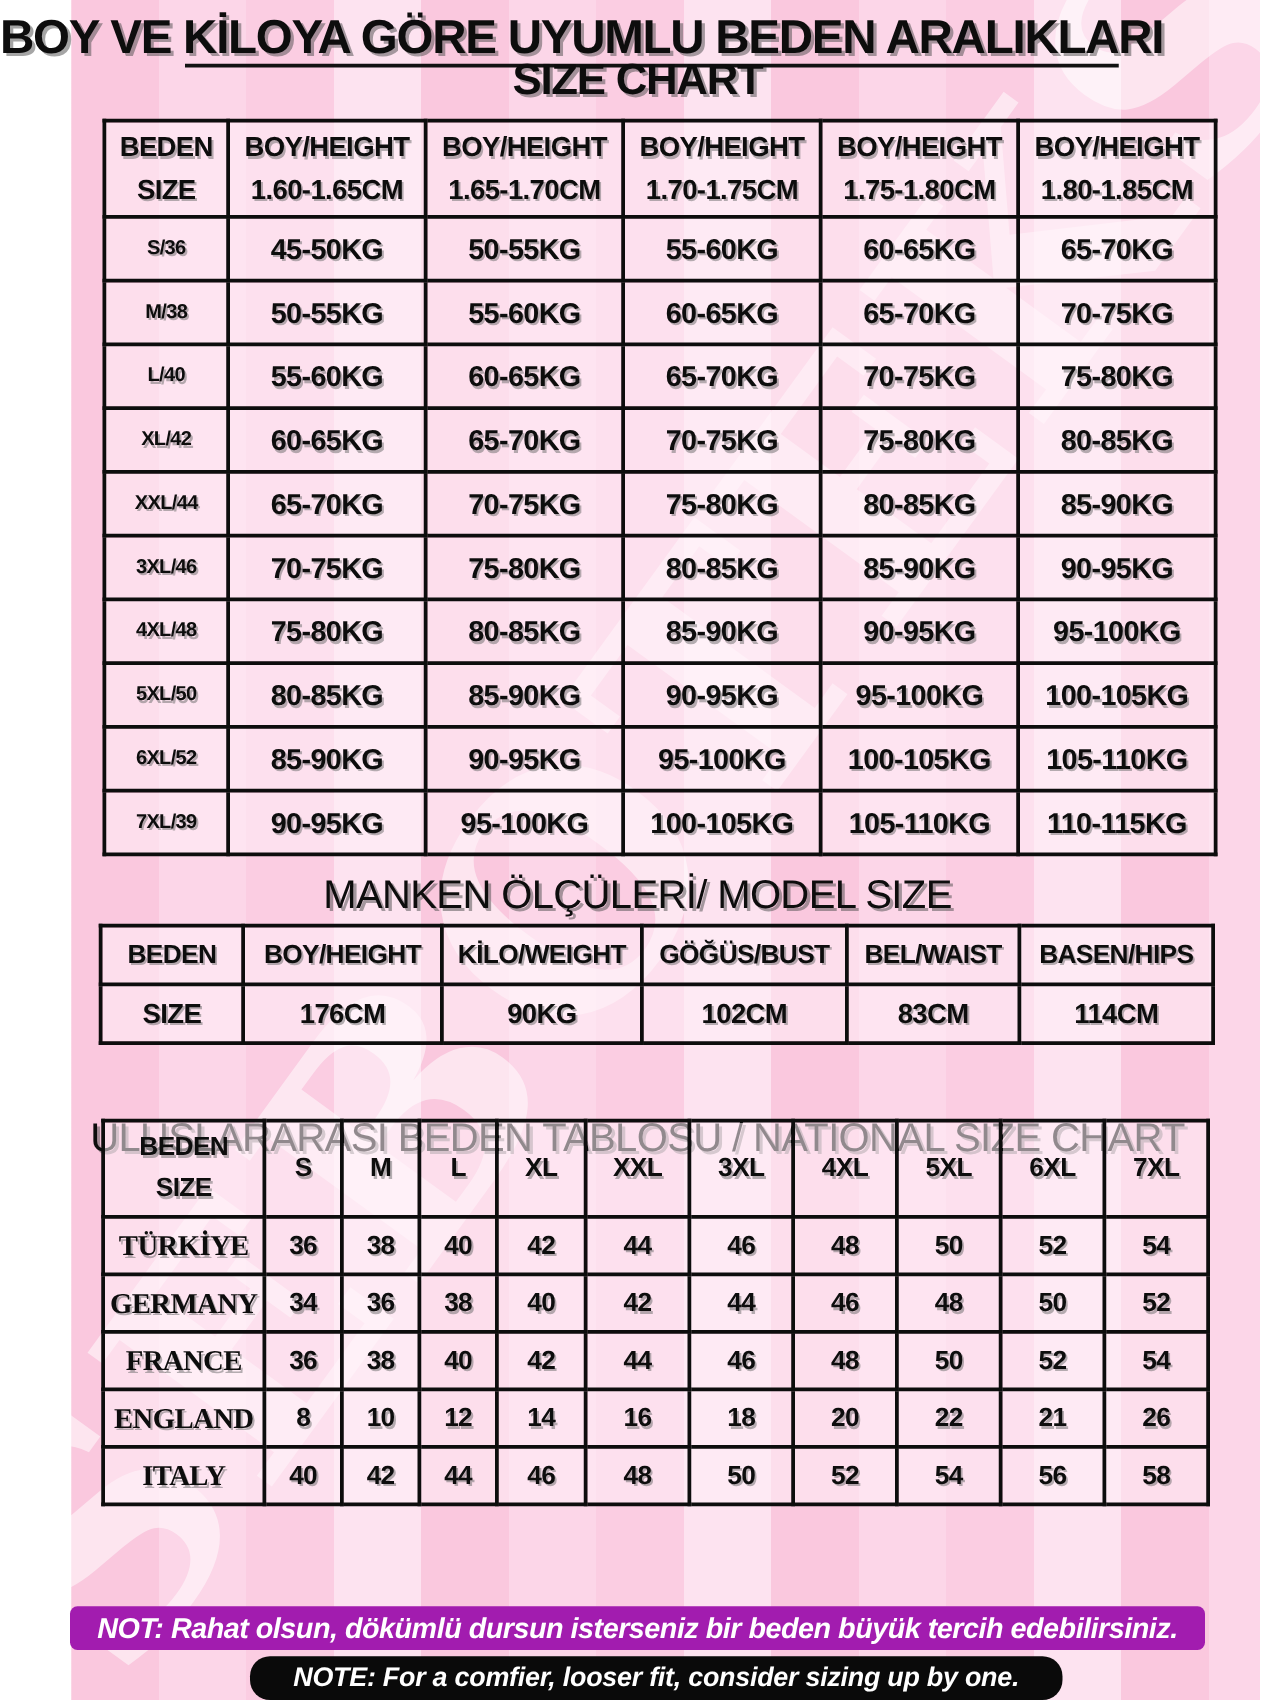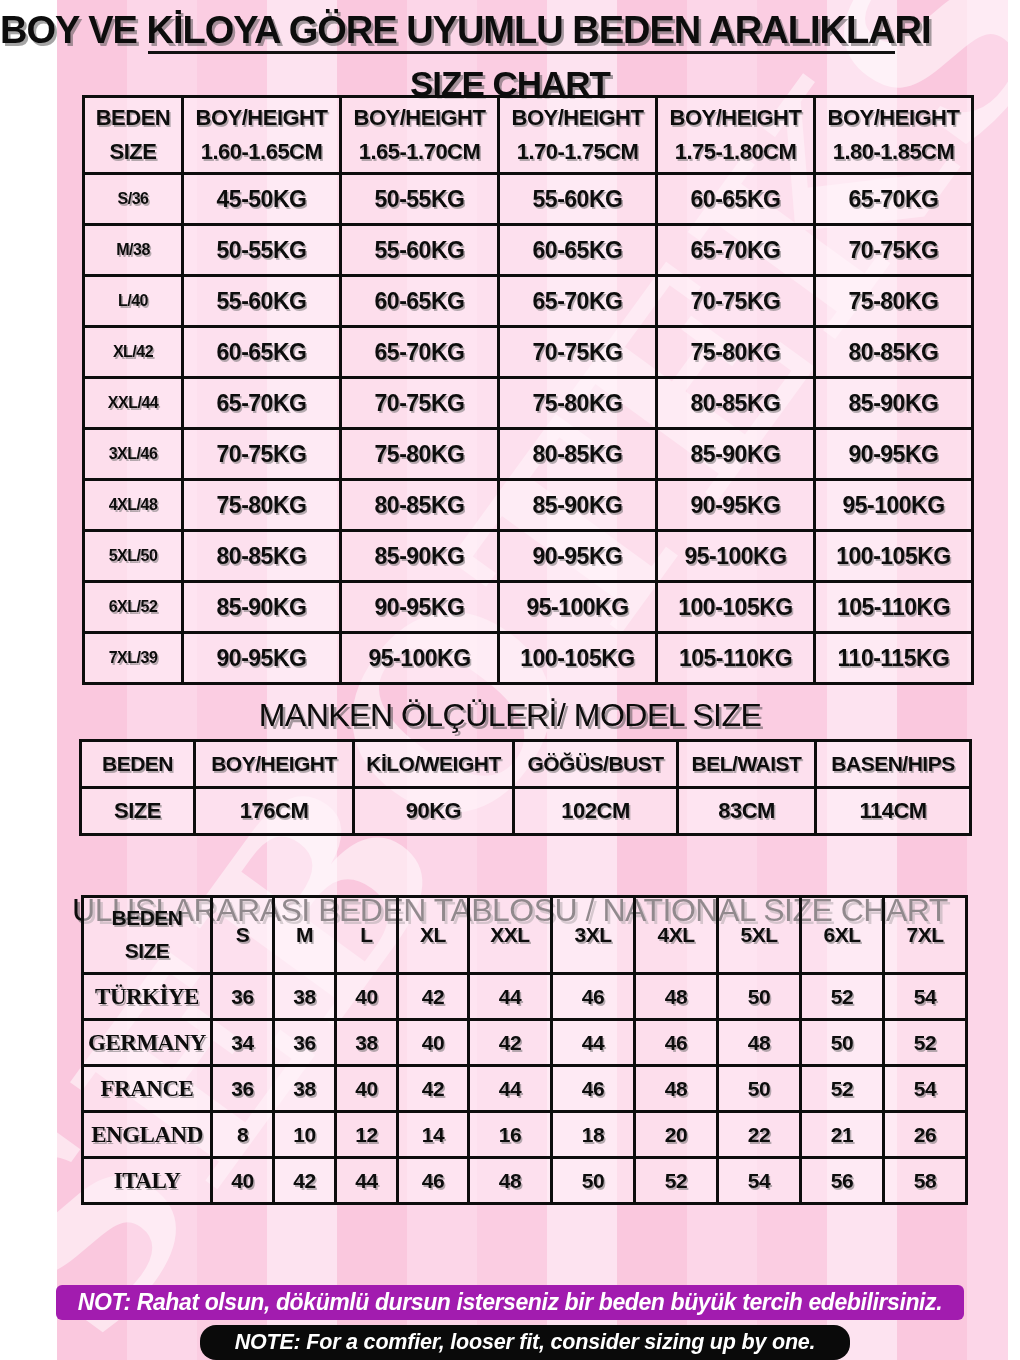--- a/index.html
+++ b/index.html
@@ -34,21 +34,21 @@
   .content{position:absolute;left:0;top:0;width:1020px;height:1360px;}
 
   .title1{
     position:absolute;top:8px;left:0;width:864px;text-align:center;
     font-size:38px;line-height:44px;font-weight:bold;letter-spacing:-1px;
     color:#0d0d0d;text-shadow:2.5px 2.5px 0 rgba(75,75,75,.5);
     white-space:nowrap;
   }
   .title-underline{position:absolute;top:51px;left:148px;width:747px;height:3px;background:#121212;}
   .title2{
-    position:absolute;top:64px;left:0;width:1020px;text-align:center;
+    position:absolute;top:44px;left:0;width:1020px;text-align:center;
     font-size:35px;line-height:40px;font-weight:bold;letter-spacing:-1px;
     color:#0d0d0d;text-shadow:2.5px 2.5px 0 rgba(75,75,75,.5);
   }
 
   .section-title{
     position:absolute;left:0;width:1020px;text-align:center;font-weight:normal;
     color:#0d0d0d;letter-spacing:-0.5px;
     text-shadow:2.5px 2.5px 0 rgba(75,75,75,.5);white-space:nowrap;
   }
   .t-model{top:697px;font-size:32px;}

